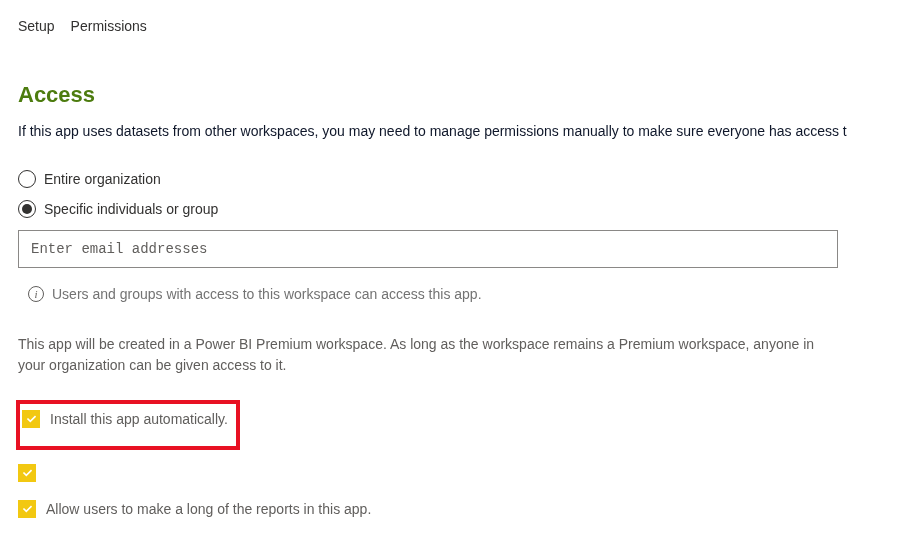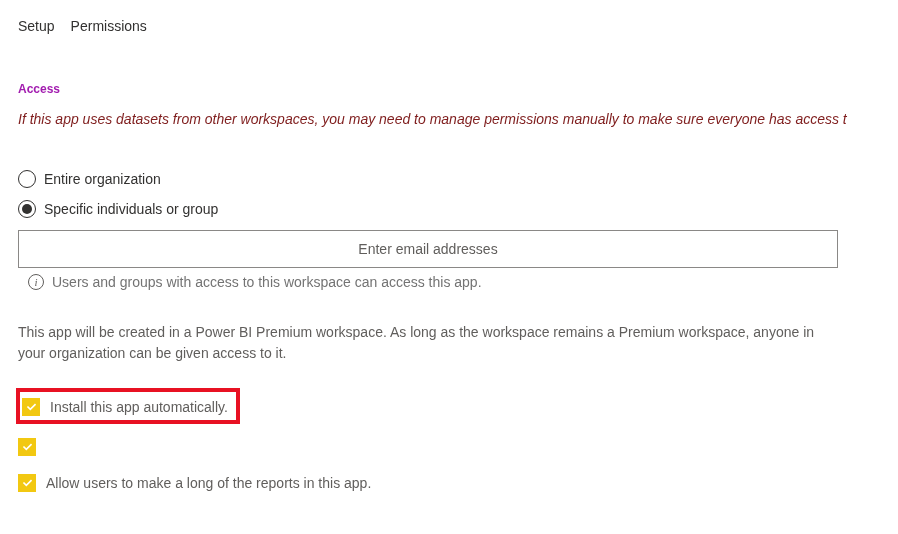--- a/index.html
+++ b/index.html
@@ -20,31 +20,30 @@
       padding-bottom: 8px;
       cursor: pointer;
       color: #323130;
       font-size: 14px;
     }
     .tab.active {
       font-weight: 600;
       border-bottom: 3px solid #f2c811;
     }
     .section-title {
-      font-size: 12px;
+      font-size: 22px;
       font-weight: 600;
       margin-bottom: 14px;
-      color: #a21caf;
+      color: #4d7c0f;
     }
     .description {
-      color: #7f1d1d;
-      font-size: 14px;
-      margin-bottom: 40px;
+      color: #0f172a;
+      font-size: 14px;
+      margin-bottom: 28px;
       line-height: 1.4;
-      font-style: italic;
     }
     .radio-group {
       margin-bottom: 12px;
     }
     .radio-row {
       display: flex;
       align-items: center;
       gap: 8px;
       margin-bottom: 12px;
       cursor: pointer;
@@ -69,23 +68,22 @@
     }
     .radio-label {
       color: #323130;
       font-size: 14px;
     }
     .email-input {
       width: 820px;
       padding: 10px 12px;
       border: 1px solid #8a8886;
       font-size: 14px;
-      font-family: Liberation Sans, sans-serif;
-      margin-bottom: 6px;
-      text-align: center;
+      font-family: Liberation Mono, monospace;
+      margin-bottom: 18px;
     }
     .email-input::placeholder {
       color: #605e5c;
     }
     .info-row {
       display: flex;
       align-items: center;
       gap: 8px;
       margin-left: 10px;
       margin-bottom: 32px;
@@ -135,21 +133,21 @@
       width: 13px;
       height: 13px;
     }
     .checkbox-label {
       color: #605e5c;
       font-size: 14px;
     }
     .highlighted {
       border: 4px solid #e81123;
       display: inline-flex;
-      padding: 6px 8px 4px 0;
+      padding: 6px 8px 18px 0;
       margin-bottom: 14px;
       margin-left: -2px;
     }
     .highlighted .checkbox-row {
       margin-bottom: 0;
       margin-left: 2px;
     }
   </style>
 </head>
 <body>

